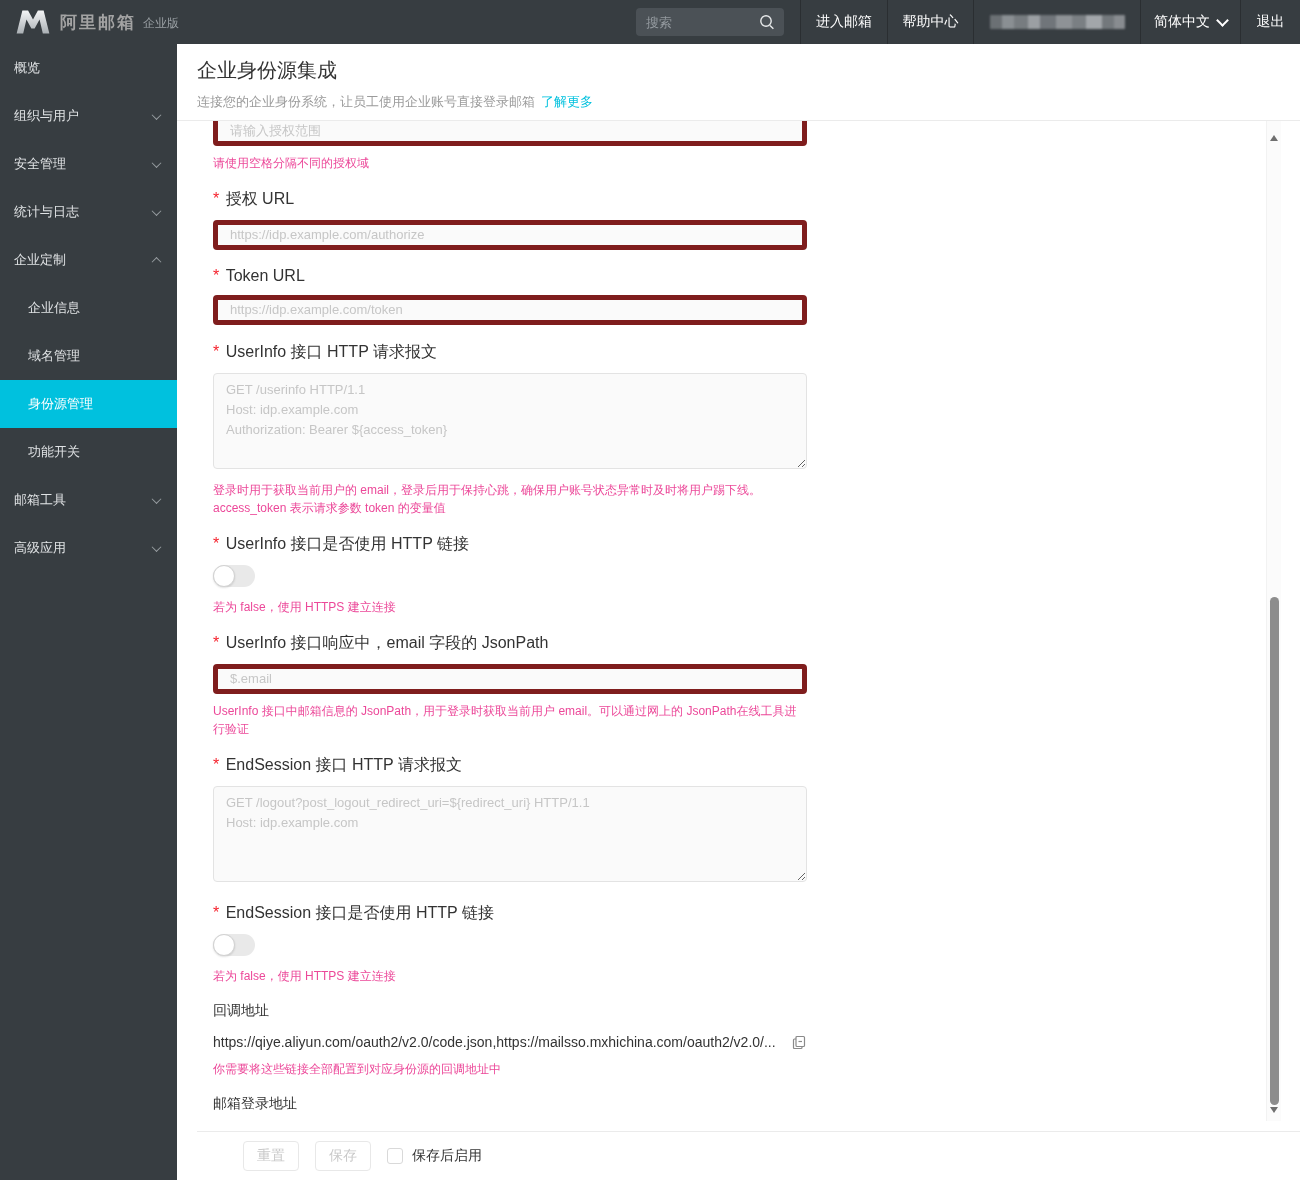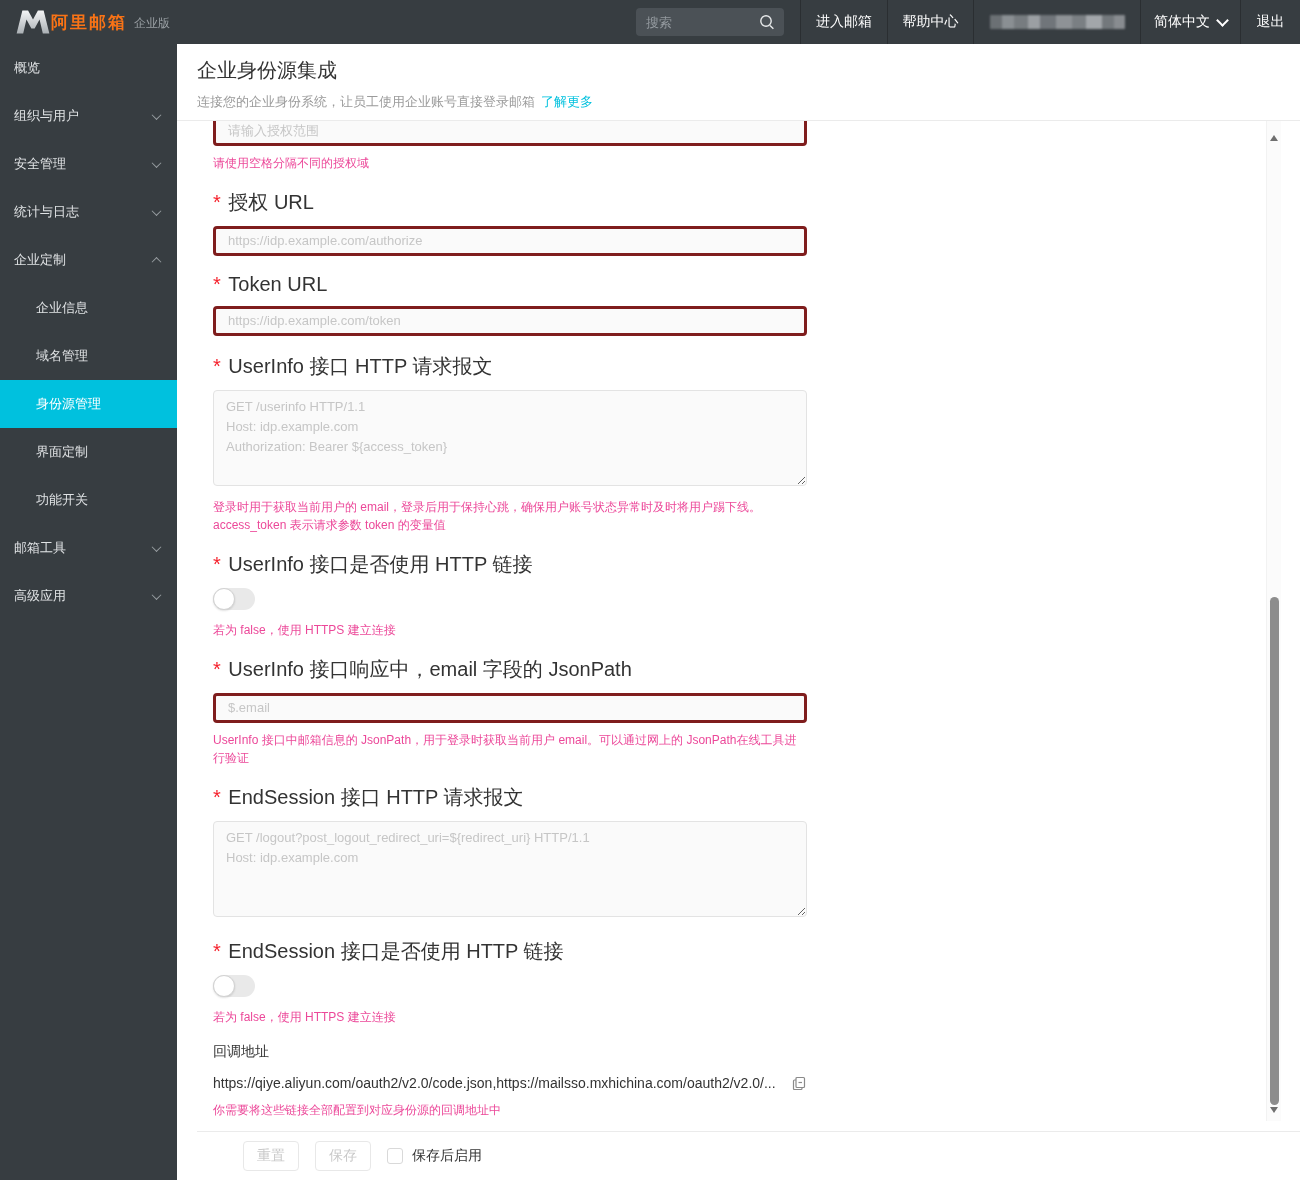--- a/index.html
+++ b/index.html
@@ -7,21 +7,21 @@
   body {
     font-family: "Liberation Sans", "DejaVu Sans", sans-serif;
     background:#fff; position:relative; overflow:hidden; color:#333;
   }
 
   
   .topbar { position:absolute; left:0; top:0; width:1300px; height:44px;
     background:#373d41; display:flex; align-items:center; z-index:20; }
   .brand { display:flex; align-items:center; padding-left:15px; flex:none; }
   .brand svg { display:block; }
-  .brand-name { color:#f97316; font-size:17px; font-weight:bold; letter-spacing:2px; }
+  .brand-name { color:#a3a3a3; font-size:17px; font-weight:bold; letter-spacing:2px; margin-left:9px; }
   .brand-edition { color:#9aa0a4; font-size:12px; margin-left:7px; margin-top:3px; }
 
   .search-wrap { position:absolute; left:636px; top:8px; width:148px; height:28px;
     background:#4b5156; border-radius:4px; display:flex; align-items:center; padding:0 8px 0 10px; }
   .search-input { flex:1; min-width:0; background:transparent; border:none; outline:none;
     color:#e3e6e8; font-size:13px; font-family:inherit; }
   .search-input::placeholder { color:#959ba0; }
 
   .topnav { position:absolute; right:0; top:0; height:44px; display:flex; align-items:stretch; }
   .topnav-item { display:flex; align-items:center; color:#fff; font-size:14px;
@@ -36,43 +36,43 @@
       #9b9fa3 38px 50px,#70757a 50px 66px,#8e9296 66px 82px,#7a7f83 82px 96px,
       #a2a6aa 96px 112px,#73787c 112px 124px,#888c90 124px 135px); }
   .chev-down-white { width:9px; height:9px; border-right:2px solid #fff; border-bottom:2px solid #fff;
     transform:rotate(45deg); margin-top:-4px; }
 
   
   .sidebar { position:absolute; left:0; top:44px; width:177px; height:1136px; background:#373d41; z-index:10; }
   .side-item { height:48px; display:flex; align-items:center; padding:0 17px 0 14px;
     color:#e0e3e5; font-size:13px; cursor:pointer; }
   .side-item .lbl { flex:1; }
-  .side-item.sub { padding-left:36px; }
+  .side-item.sub { padding-left:28px; }
   .side-item.active { background:#00c1de; color:#fff; }
   .chev { width:7px; height:7px; border-right:1.5px solid #969ca0; border-bottom:1.5px solid #969ca0; flex:none; }
   .chev.down { transform:rotate(45deg) translate(-1px,-1px); }
   .chev.up   { transform:rotate(-135deg) translate(-1px,-1px); }
 
   
   .content { position:absolute; left:177px; top:44px; width:1123px; height:1136px; background:#fff; }
   .page-head { height:77px; padding:13px 0 0 20px; border-bottom:1px solid #ebebeb; }
   .page-title { font-size:20px; font-weight:400; color:#333; margin-bottom:9px; }
   .page-subtitle { font-size:13px; color:#9b9b9b; }
   .learn-more { color:#00c1de; margin-left:6px; text-decoration:none; cursor:pointer; }
 
   .scroll-area { position:absolute; left:0; top:77px; width:1089px; height:1010px;
     overflow:hidden; padding-left:36px; }
   .form { width:594px; }
 
   .field { margin-bottom:17px; }
-  .field-label { font-size:20px; color:#333; margin-bottom:10px; }
+  .field-label { font-size:16px; color:#333; margin-bottom:10px; }
   .field-label.required::before { content:"* "; color:#f5222d; margin-right:2px; }
   .helper { font-size:12px; color:#ec4899; margin-top:8px; line-height:18px; width:594px; }
 
-  .text-input { width:594px; height:30px; border:3px solid #7f1d1d; border-radius:4px;
+  .text-input { width:594px; height:30px; border:5px solid #7f1d1d; border-radius:4px;
     background:#fafafa; padding:0 12px; font-size:13px; color:#333; font-family:inherit; outline:none; }
   .text-input::placeholder, .textarea::placeholder { color:#c6c6c6; }
   .textarea { width:594px; height:96px; border:1px solid #e3e3e3; border-radius:4px;
     background:#fafafa; padding:6px 12px; font-size:13px; line-height:20px; color:#333;
     font-family:inherit; outline:none; resize:both; }
   .clipped { margin-top:-10px; }
 
   .toggle { position:relative; width:42px; height:22px; border-radius:11px; background:#e9e9e9;
     cursor:pointer; display:inline-block; }
   .toggle .knob { position:absolute; left:0; top:0; width:22px; height:22px; border-radius:50%;
@@ -170,23 +170,20 @@
   <div class="side-item sub">
     <span class="lbl">企业信息</span>
   </div>
   <div class="side-item sub">
     <span class="lbl">域名管理</span>
   </div>
   <div class="side-item sub active">
     <span class="lbl">身份源管理</span>
   </div>
   <div class="side-item sub">
-    <span class="lbl">界面定制</span>
-  </div>
-  <div class="side-item sub">
     <span class="lbl">功能开关</span>
   </div>
   <div class="side-item">
     <span class="lbl">邮箱工具</span>
     <span class="chev down"></span>
   </div>
   <div class="side-item">
     <span class="lbl">高级应用</span>
     <span class="chev down"></span>
   </div>

